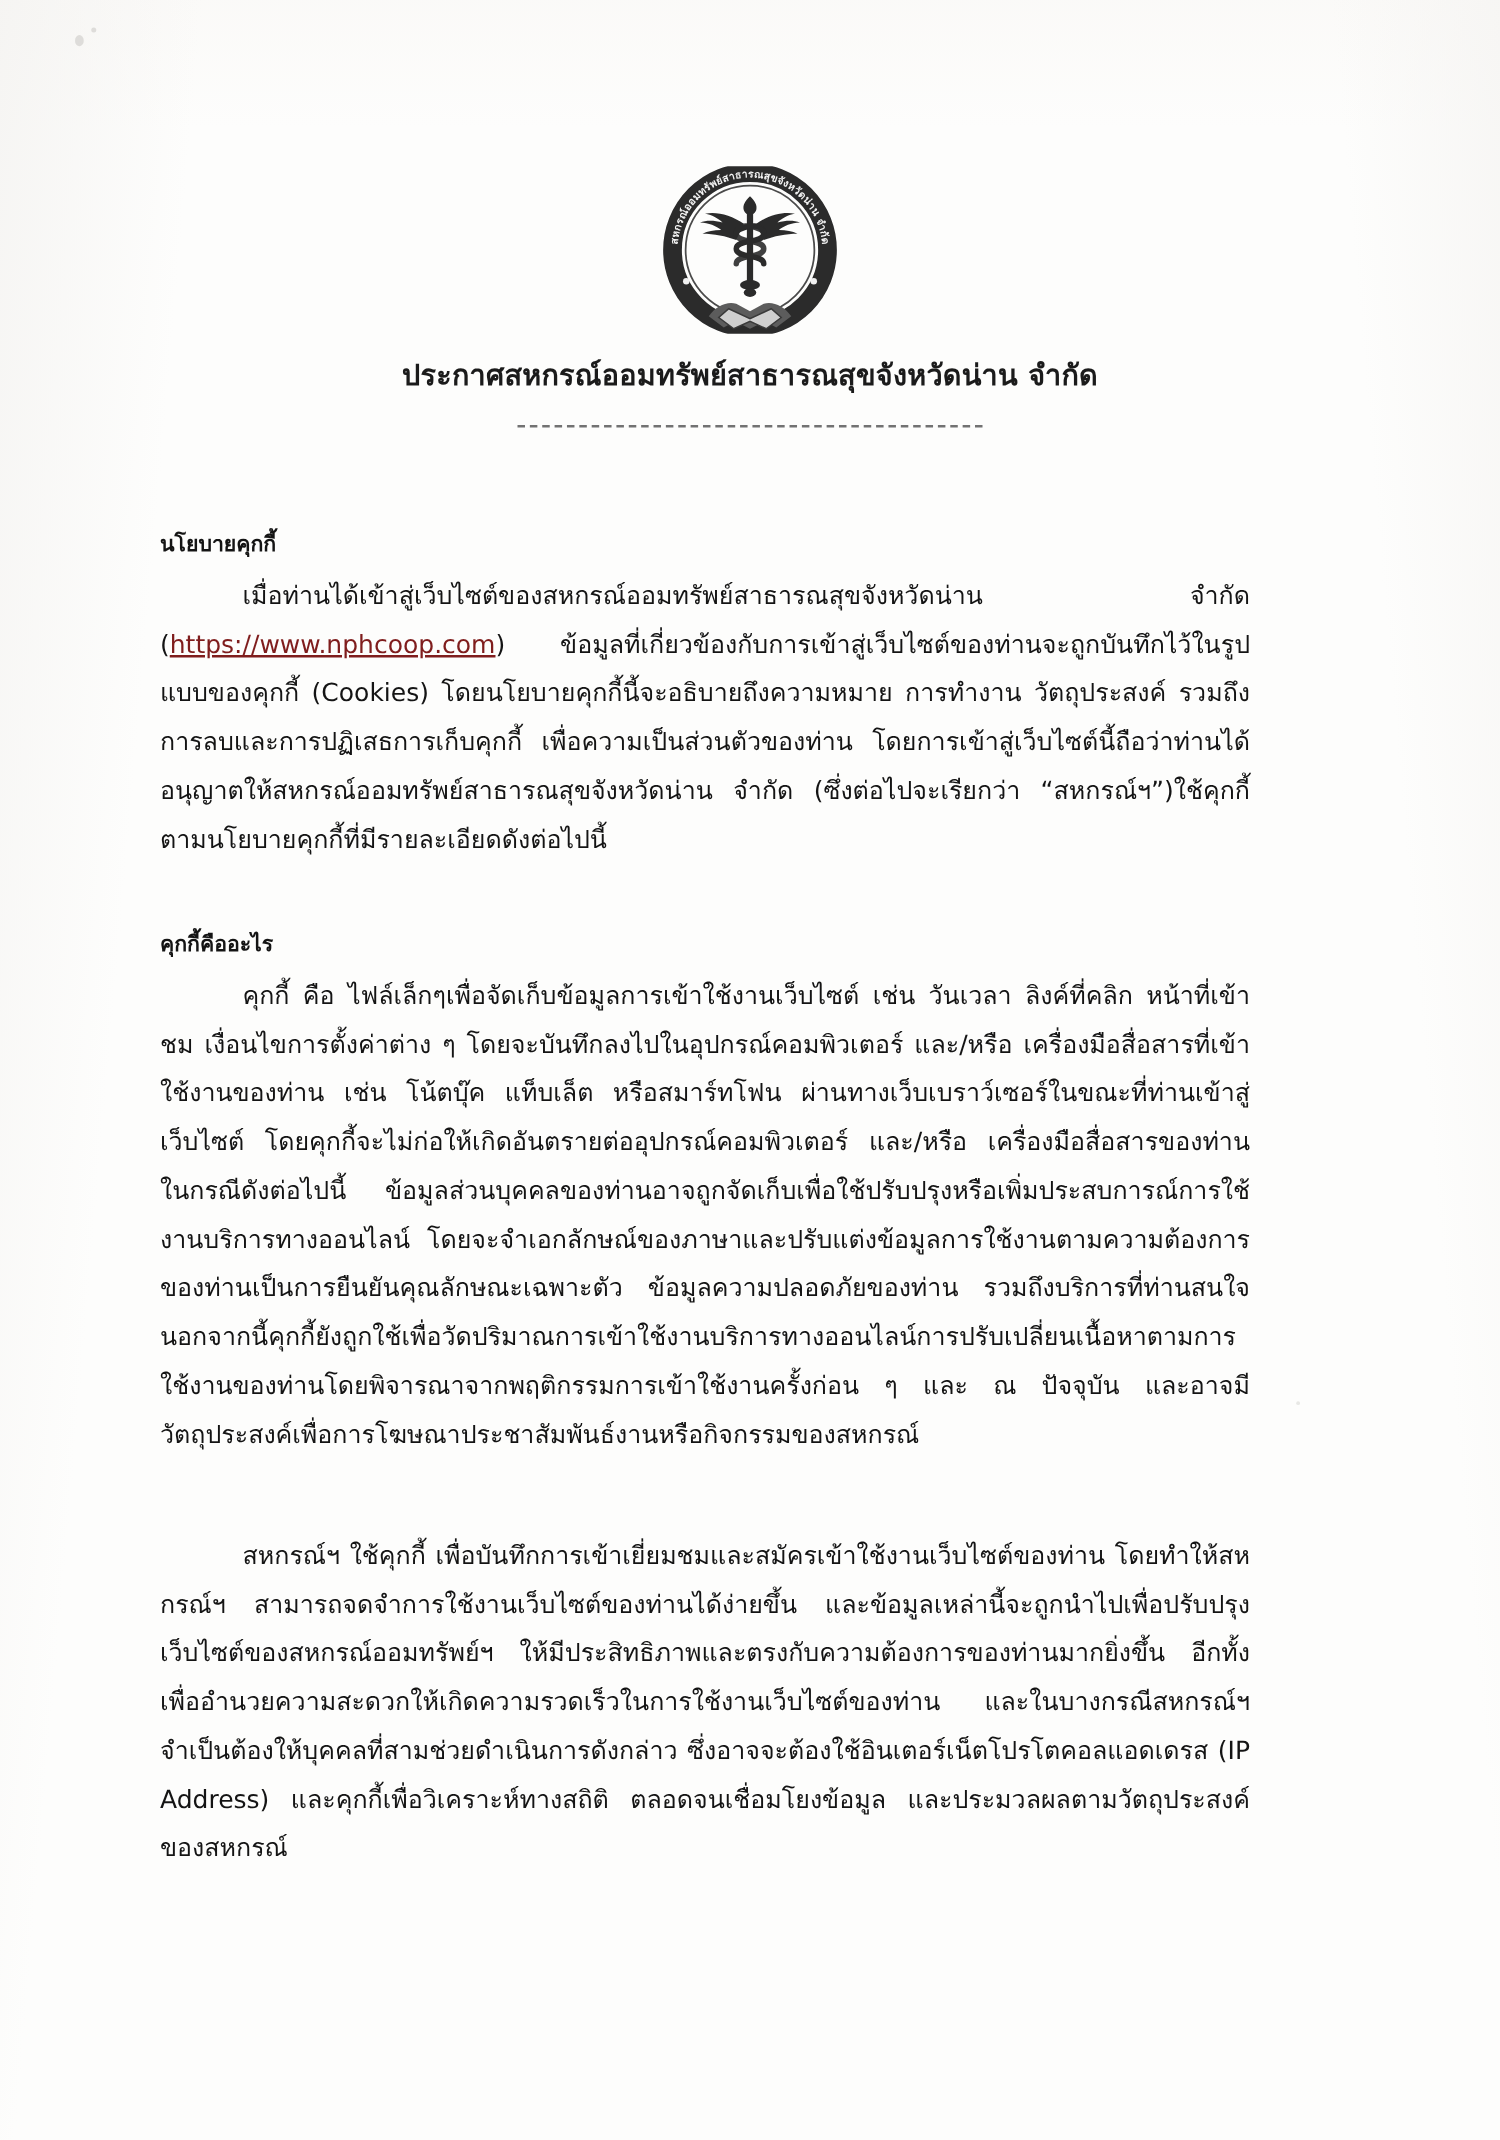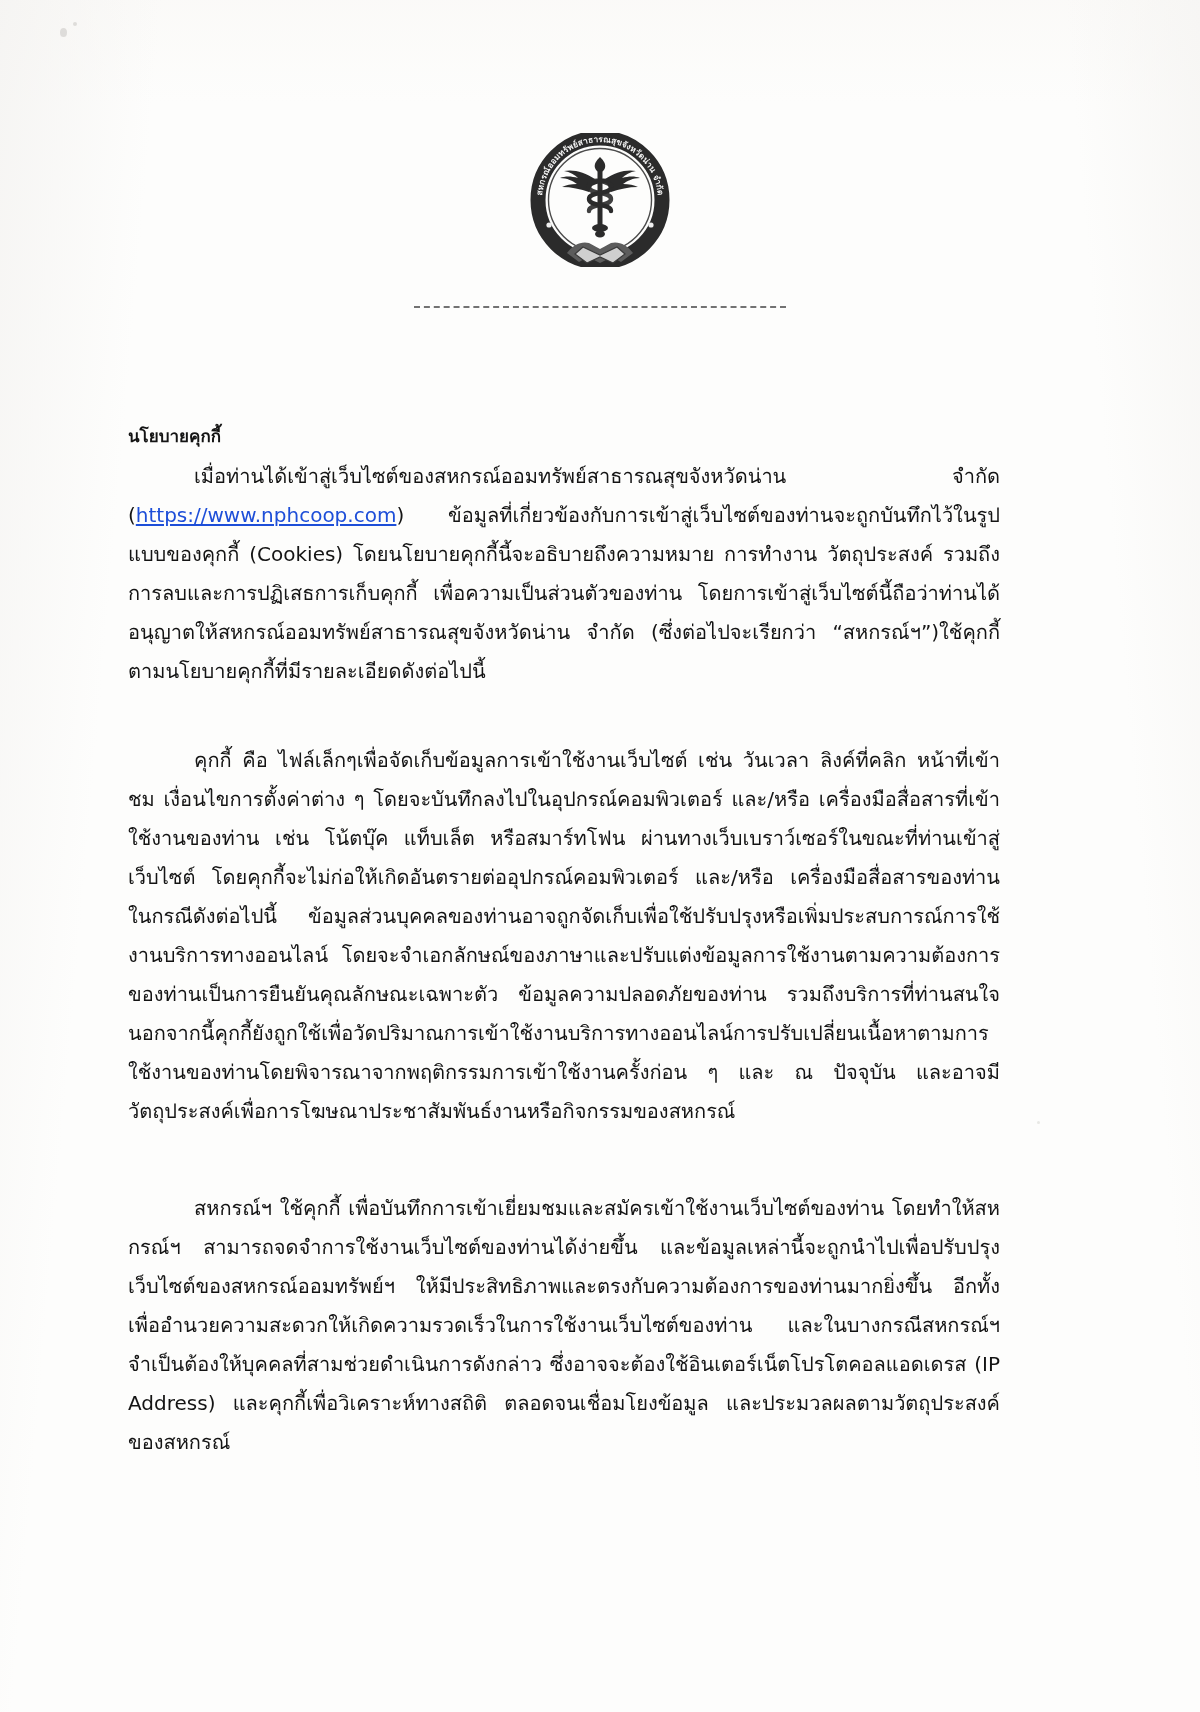--- a/index.html
+++ b/index.html
@@ -98,21 +98,21 @@
   .para {
     font-size: 20px;
     line-height: 39px;
     text-align: justify;
     text-justify: inter-word;
     margin: 0;
     word-spacing: .4px;
   }
   .para .indent { display: inline-block; width: 66px; }
   .para a, .para .url {
-    color: #1d4ed8;
+    color: #7f1d1d;
     text-decoration: underline;
     text-underline-offset: 2px;
   }
   .gap-lg { height: 50px; }
   .gap-xl { height: 58px; }
 </style>
 </head>
 <body>
 
 <div class="page">
@@ -154,33 +154,35 @@
         <ellipse cx="73" cy="95" rx="8" ry="4" fill="#2b2b2b"></ellipse>
         <ellipse cx="73" cy="101" rx="5" ry="3.5" fill="#2b2b2b"></ellipse>
 
         <path d="M40 120 c6 -8 14 -12 22 -10 l11 6 l11 -6 c8 -2 16 2 22 10 l-12 9 l-9 -5 l-12 6 l-12 -6 l-9 5 z" fill="#5c5c5c"></path>
         <path d="M56 114 l17 8 l17 -8 l8 7 l-12 9 l-13 -6 l-13 6 l-12 -9 z" fill="#cfcfcf" stroke="#3a3a3a" stroke-width="1.2"></path>
       </svg>
     </div>
   </div>
 
   <div class="titles">
+    <div class="title-line-1">ประกาศสหกรณ์ออมทรัพย์สาธารณสุขจังหวัดน่าน จำกัด</div>
     <div class="rule"></div>
   </div>
 
   <div class="content">
 
     <div class="section">
       <div class="section-heading">นโยบายคุกกี้</div>
       <p class="para"><span class="indent"></span><span>เมื่อท่านได้เข้าสู่เว็บไซต์ของสหกรณ์ออมทรัพย์สาธารณสุขจังหวัดน่าน จำกัด (</span><span class="url">https://www.nphcoop.com</span><span>) ข้อมูลที่เกี่ยวข้องกับการเข้าสู่เว็บไซต์ของท่านจะถูกบันทึกไว้ในรูปแบบของคุกกี้ (Cookies) โดยนโยบายคุกกี้นี้จะอธิบายถึงความหมาย การทำงาน วัตถุประสงค์ รวมถึงการลบและการปฏิเสธการเก็บคุกกี้ เพื่อความเป็นส่วนตัวของท่าน โดยการเข้าสู่เว็บไซต์นี้ถือว่าท่านได้อนุญาตให้สหกรณ์ออมทรัพย์สาธารณสุขจังหวัดน่าน จำกัด (ซึ่งต่อไปจะเรียกว่า “สหกรณ์ฯ”)ใช้คุกกี้ตามนโยบายคุกกี้ที่มีรายละเอียดดังต่อไปนี้</span></p>
     </div>
 
     <div class="gap-lg"></div>
 
     <div class="section">
+      <div class="section-heading">คุกกี้คืออะไร</div>
       <p class="para"><span class="indent"></span><span>คุกกี้ คือ ไฟล์เล็กๆเพื่อจัดเก็บข้อมูลการเข้าใช้งานเว็บไซต์ เช่น วันเวลา ลิงค์ที่คลิก หน้าที่เข้าชม เงื่อนไขการตั้งค่าต่าง ๆ โดยจะบันทึกลงไปในอุปกรณ์คอมพิวเตอร์ และ/หรือ เครื่องมือสื่อสารที่เข้าใช้งานของท่าน เช่น โน้ตบุ๊ค แท็บเล็ต หรือสมาร์ทโฟน ผ่านทางเว็บเบราว์เซอร์ในขณะที่ท่านเข้าสู่เว็บไซต์ โดยคุกกี้จะไม่ก่อให้เกิดอันตรายต่ออุปกรณ์คอมพิวเตอร์ และ/หรือ เครื่องมือสื่อสารของท่าน ในกรณีดังต่อไปนี้ ข้อมูลส่วนบุคคลของท่านอาจถูกจัดเก็บเพื่อใช้ปรับปรุงหรือเพิ่มประสบการณ์การใช้งานบริการทางออนไลน์ โดยจะจำเอกลักษณ์ของภาษาและปรับแต่งข้อมูลการใช้งานตามความต้องการของท่านเป็นการยืนยันคุณลักษณะเฉพาะตัว ข้อมูลความปลอดภัยของท่าน รวมถึงบริการที่ท่านสนใจ นอกจากนี้คุกกี้ยังถูกใช้เพื่อวัดปริมาณการเข้าใช้งานบริการทางออนไลน์การปรับเปลี่ยนเนื้อหาตามการใช้งานของท่านโดยพิจารณาจากพฤติกรรมการเข้าใช้งานครั้งก่อน ๆ และ ณ ปัจจุบัน และอาจมีวัตถุประสงค์เพื่อการโฆษณาประชาสัมพันธ์งานหรือกิจกรรมของสหกรณ์</span></p>
     </div>
 
     <div class="gap-xl"></div>
 
     <div class="section">
       <p class="para"><span class="indent"></span><span>สหกรณ์ฯ ใช้คุกกี้ เพื่อบันทึกการเข้าเยี่ยมชมและสมัครเข้าใช้งานเว็บไซต์ของท่าน โดยทำให้สหกรณ์ฯ สามารถจดจำการใช้งานเว็บไซต์ของท่านได้ง่ายขึ้น และข้อมูลเหล่านี้จะถูกนำไปเพื่อปรับปรุงเว็บไซต์ของสหกรณ์ออมทรัพย์ฯ ให้มีประสิทธิภาพและตรงกับความต้องการของท่านมากยิ่งขึ้น อีกทั้งเพื่ออำนวยความสะดวกให้เกิดความรวดเร็วในการใช้งานเว็บไซต์ของท่าน และในบางกรณีสหกรณ์ฯ จำเป็นต้องให้บุคคลที่สามช่วยดำเนินการดังกล่าว ซึ่งอาจจะต้องใช้อินเตอร์เน็ตโปรโตคอลแอดเดรส (IP Address) และคุกกี้เพื่อวิเคราะห์ทางสถิติ ตลอดจนเชื่อมโยงข้อมูล และประมวลผลตามวัตถุประสงค์ของสหกรณ์</span></p>
     </div>
 
   </div>

